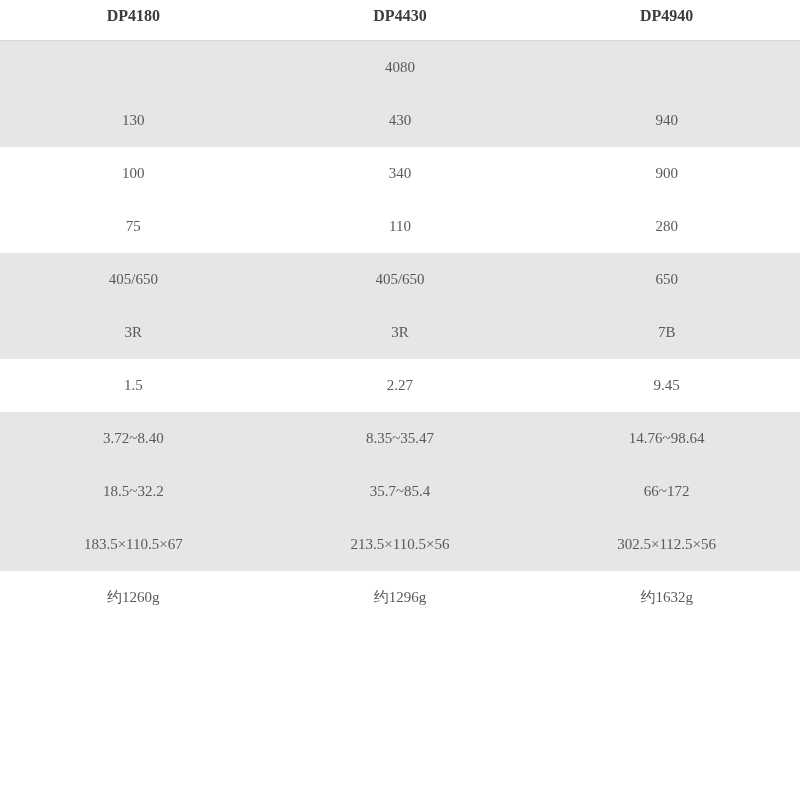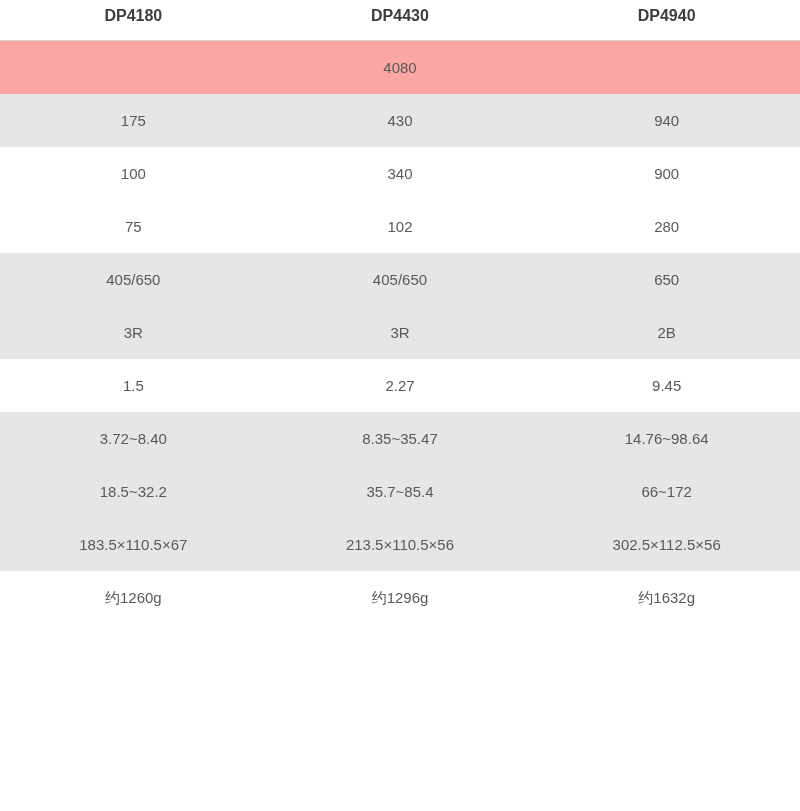--- a/index.html
+++ b/index.html
@@ -23,20 +23,21 @@
   }
 
   table.spec-table th,
   table.spec-table td {
     text-align: center;
     vertical-align: middle;
     font-weight: normal;
     font-size: 15px;
     color: #595959;
     border: none;
+    font-family: Liberation Serif, serif;
   }
 
   
   table.spec-table thead th {
     height: 40px;
     font-size: 16px;
     font-weight: bold;
     color: #3d3d3d;
     background: #ffffff;
     padding-bottom: 8px;
@@ -56,69 +57,69 @@
 
   table.spec-table tbody td {
     height: 53px;
     line-height: 53px;
     padding: 0 4px;
     white-space: nowrap;
     overflow: hidden;
     text-overflow: ellipsis;
   }
   table.spec-table tbody td.merged {
-    background: #fca5a5;
+    background: #e5e5e5;
   }
 </style>
 </head>
 <body>
 
 <table class="spec-table">
   <thead>
     <tr>
       <th>DP4180</th>
       <th>DP4430</th>
       <th>DP4940</th>
     </tr>
   </thead>
   <tbody>
 
     <tr class="plain">
       <td class="merged" colspan="3">4080</td>
     </tr>
 
     <tr class="shaded">
-      <td>175</td>
+      <td>130</td>
       <td>430</td>
       <td>940</td>
     </tr>
 
     <tr class="plain">
       <td>100</td>
       <td>340</td>
       <td>900</td>
     </tr>
 
     <tr class="plain">
       <td>75</td>
-      <td>102</td>
+      <td>110</td>
       <td>280</td>
     </tr>
 
 
     <tr class="shaded">
       <td>405/650</td>
       <td>405/650</td>
       <td>650</td>
     </tr>
 
     <tr class="shaded">
       <td>3R</td>
       <td>3R</td>
-      <td>2B</td>
+      <td>7B</td>
     </tr>
 
     <tr class="plain">
       <td>1.5</td>
       <td>2.27</td>
       <td>9.45</td>
     </tr>
 
     <tr class="shaded">
       <td>3.72~8.40</td>

